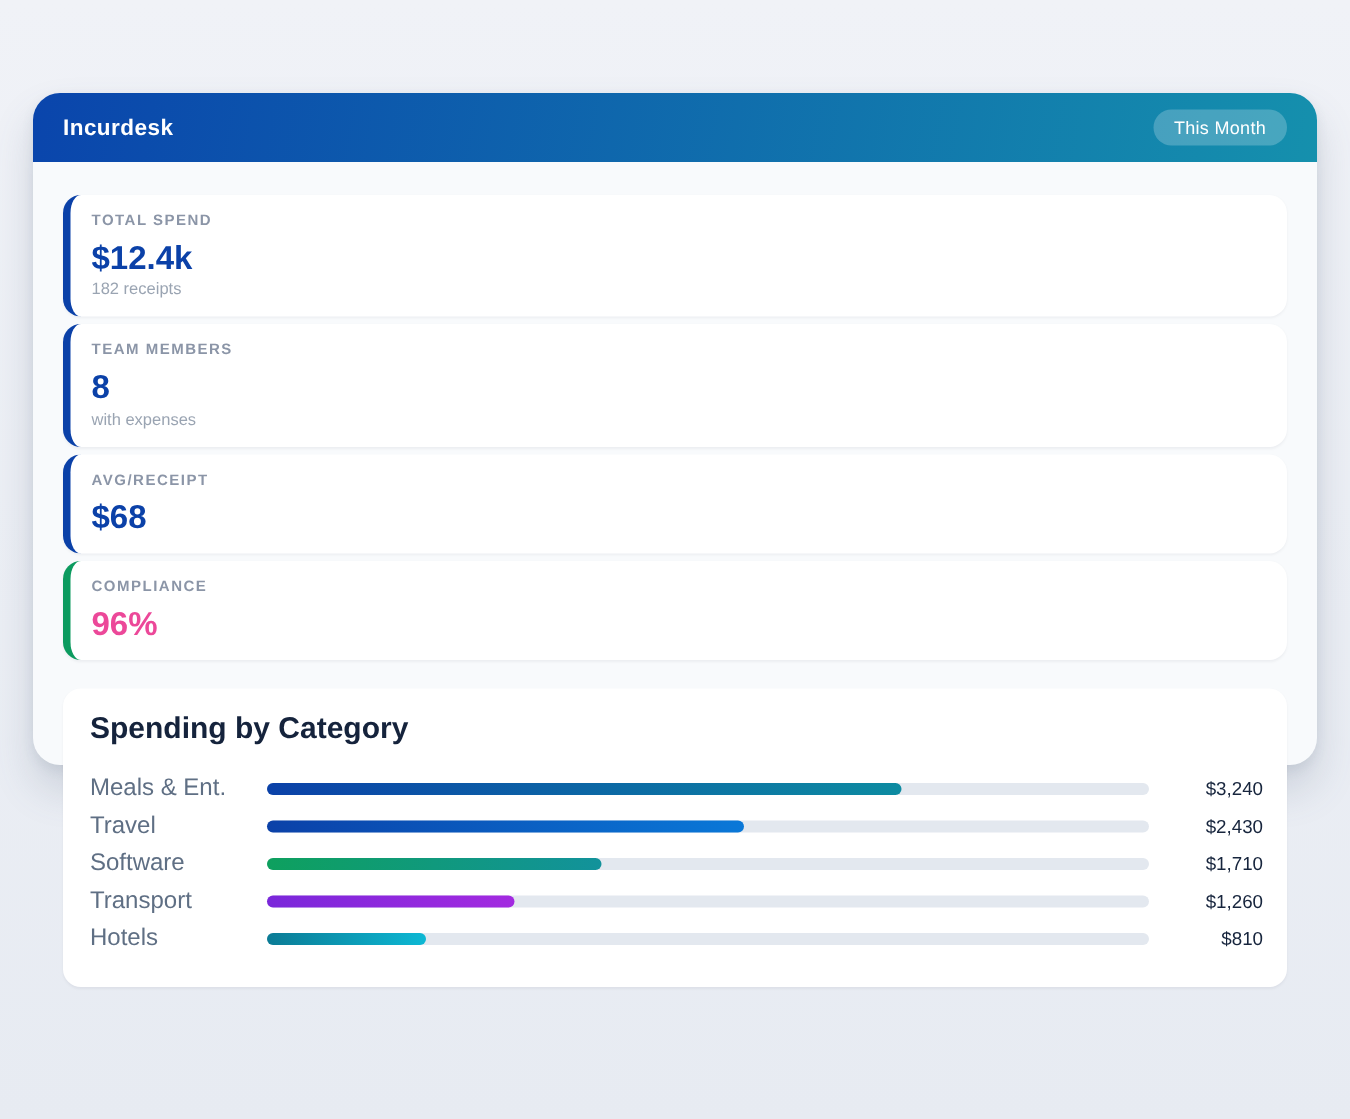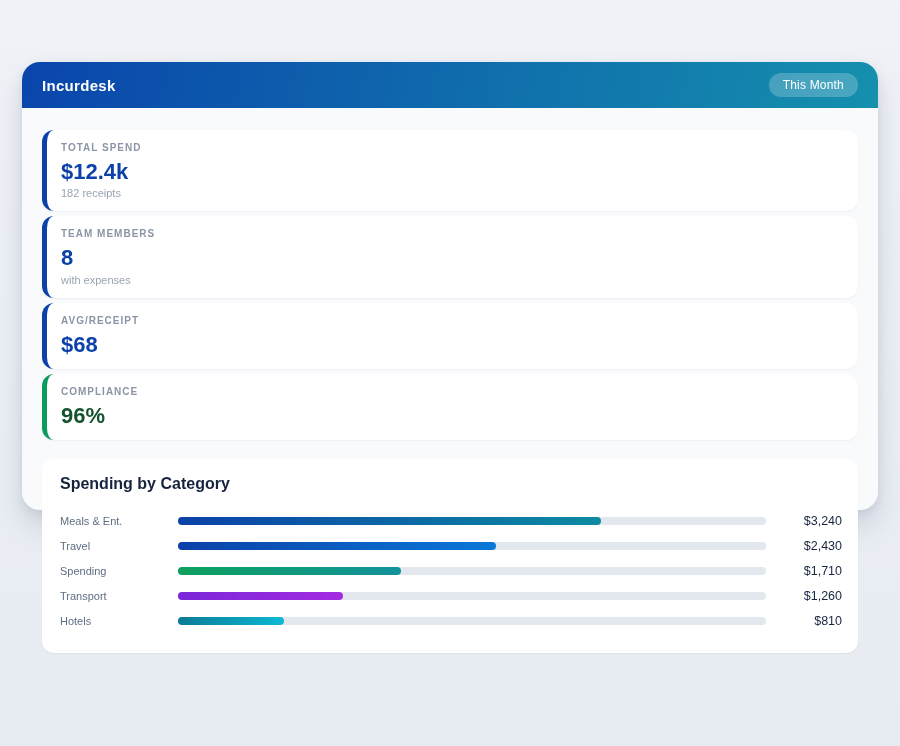--- a/index.html
+++ b/index.html
@@ -33,26 +33,26 @@
     padding:12px 16px 12px 14px;margin-bottom:5px;
     box-shadow:0 1px 2px rgba(15,23,42,0.05);
   }
   .stat-label{font-size:10px;font-weight:700;letter-spacing:1px;color:#8b95a7;}
   .stat-value{font-size:22px;font-weight:700;color:#0b41a8;margin-top:6px;line-height:1.15;}
   .stat-sub{font-size:11px;color:#9aa4b2;margin-top:3px;}
   .chart-card{
     background:#ffffff;border-radius:12px;margin-top:19px;
     padding:14px 16px 20px;box-shadow:0 1px 2px rgba(15,23,42,0.05);
   }
-  .chart-title{font-size:16px;font-weight:700;color:#15233c;margin:2px 0 15px;padding-left:2px;}
+  .chart-title{font-size:20px;font-weight:700;color:#15233c;margin:2px 0 15px;padding-left:2px;}
   .chart-row{
     display:grid;grid-template-columns:118px 1fr 76px;
     align-items:center;height:25px;padding-left:2px;
   }
-  .cat-label{font-size:11px;color:#5f6f84;}
+  .cat-label{font-size:16px;color:#5f6f84;}
   .track{height:8px;background:#e3e8ef;border-radius:4px;position:relative;}
   .fill{height:8px;border-radius:4px;width:0;}
   .cat-value{font-size:12.5px;font-weight:400;color:#17253d;text-align:right;}
 </style>
 </head>
 <body>
 
 <div class="panel">
 
   <header class="topbar" style="background: linear-gradient(100deg, rgb(10, 69, 172) 0%, rgb(21, 144, 173) 100%);">
@@ -72,21 +72,21 @@
         <div class="stat-label">TEAM MEMBERS</div>
         <div class="stat-value" style="color: rgb(11, 65, 168);">8</div>
         <div class="stat-sub">with expenses</div>
       </div>
       <div class="stat-card" style="border-left-color: rgb(11, 65, 168);">
         <div class="stat-label">AVG/RECEIPT</div>
         <div class="stat-value" style="color: rgb(11, 65, 168);">$68</div>
       </div>
       <div class="stat-card" style="border-left-color: rgb(12, 155, 95);">
         <div class="stat-label">COMPLIANCE</div>
-        <div class="stat-value" style="color: #14532d;">96%</div>
+        <div class="stat-value" style="color: #ec4899;">96%</div>
       </div>
     </section>
 
     <section class="chart-card">
       <h2 class="chart-title">Spending by Category</h2>
       <div>
         <div class="chart-row">
           <span class="cat-label">Meals &amp; Ent.</span>
           <div class="track">
               <div class="fill" style="width: 72%; background: linear-gradient(90deg, rgb(11, 65, 168), rgb(13, 139, 161));"></div>
@@ -94,21 +94,21 @@
           <span class="cat-value">$3,240</span>
         </div>
         <div class="chart-row">
           <span class="cat-label">Travel</span>
           <div class="track">
               <div class="fill" style="width: 54%; background: linear-gradient(90deg, rgb(11, 65, 168), rgb(10, 120, 216));"></div>
             </div>
           <span class="cat-value">$2,430</span>
         </div>
         <div class="chart-row">
-          <span class="cat-label">Spending</span>
+          <span class="cat-label">Software</span>
           <div class="track">
               <div class="fill" style="width: 38%; background: linear-gradient(90deg, rgb(14, 160, 94), rgb(18, 146, 155));"></div>
             </div>
           <span class="cat-value">$1,710</span>
         </div>
         <div class="chart-row">
           <span class="cat-label">Transport</span>
           <div class="track">
               <div class="fill" style="width: 28%; background: linear-gradient(90deg, rgb(122, 39, 218), rgb(163, 42, 224));"></div>
             </div>

